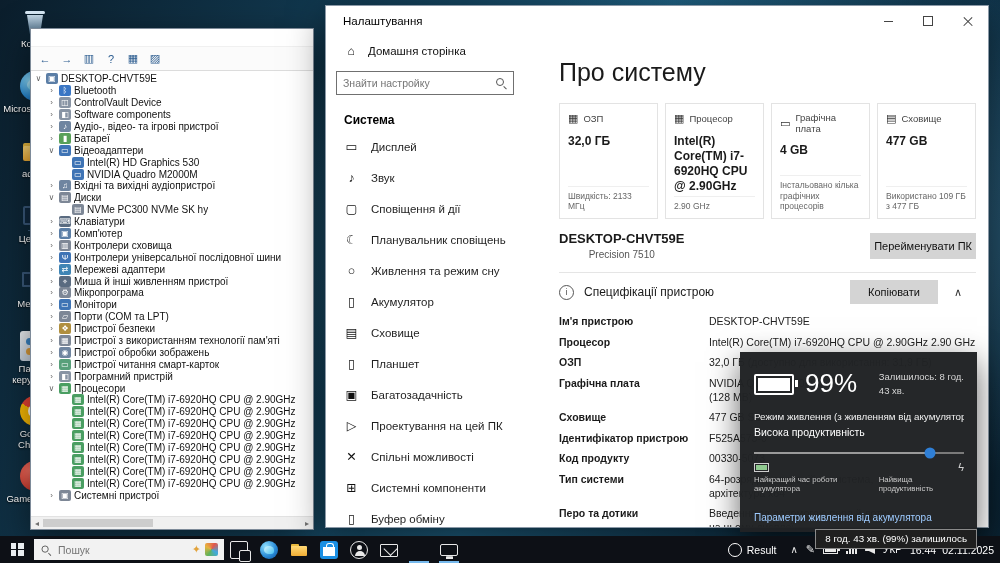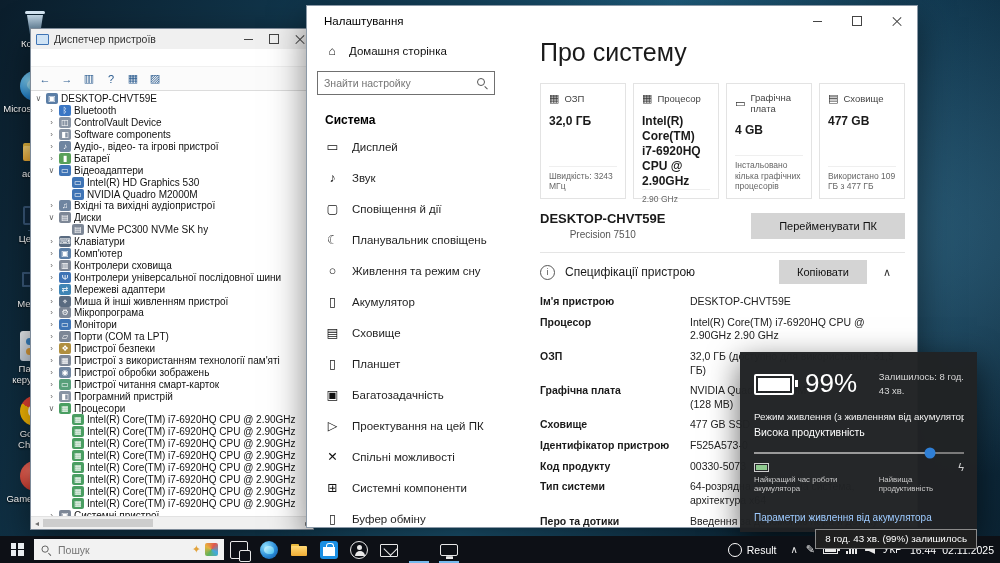--- a/index.html
+++ b/index.html
@@ -52,49 +52,49 @@
   .dm-tree{flex:1;overflow:hidden;padding-top:2px;}
   .tree-row{display:flex;align-items:center;height:11.9px;gap:3px;white-space:nowrap;}
   .expander{width:9px;text-align:center;font-size:8px;color:#666;flex-shrink:0;}
   .ticon{flex-shrink:0;}
   .ticon.chip{width:12px;height:11px;border-radius:2px;color:#fff;font-size:8px;line-height:11px;text-align:center;}
   .tlabel{font-size:10px;color:#111;overflow:hidden;}
   .dm-hscroll{height:12px;background:#f0f0f0;display:flex;align-items:center;flex-shrink:0;border-top:1px solid #e2e2e2;}
   .dm-hscroll .arr{width:12px;text-align:center;font-size:8px;color:#707070;}
   .dm-hthumb{height:8px;width:110px;background:#cdcdcd;border-radius:0;}
   
-  #settings-window{left:306px;top:5px;width:612px;height:523px;z-index:20;border:1px solid #8b99a7;}
+  #settings-window{left:325px;top:5px;width:664px;height:523px;z-index:20;border:1px solid #8b99a7;}
   .st-titlebar{height:30px;display:flex;align-items:flex-start;}
   .st-title{font-size:11.5px;color:#000;margin:9px 0 0 17px;}
   .st-cap{width:40px;height:30px;}
   #st-nav{position:absolute;left:0;top:30px;bottom:0;width:205px;overflow:hidden;}
   .st-home{display:flex;align-items:center;gap:10px;padding:8px 0 0 18px;font-size:11.5px;color:#111;}
   .st-home .hicon{font-size:12px;width:14px;text-align:center;}
   .st-search{margin:13px 17px 0 10px;height:24px;border:1px solid #707070;display:flex;align-items:center;box-sizing:border-box;background:#fff;}
   .st-search input{flex:1;border:none;outline:none;font-size:10.5px;padding:0 6px;font-family:inherit;color:#333;background:transparent;}
   .mag{position:relative;width:12px;height:12px;margin-right:6px;flex-shrink:0;}
   .mag::before{content:"";position:absolute;left:1px;top:1px;width:6px;height:6px;border:1.4px solid #555;border-radius:50%;}
   .mag::after{content:"";position:absolute;left:8.5px;top:8.5px;width:4px;height:1.4px;background:#555;transform:rotate(45deg);transform-origin:0 0;}
   .st-section{font-size:12px;font-weight:bold;color:#000;margin:18px 0 4px 18px;}
   .st-nav-list{display:flex;flex-direction:column;}
   .st-nav-item{height:31px;display:flex;align-items:center;gap:12px;padding-left:18px;font-size:11.5px;color:#1f1f1f;}
   .nav-ic{width:15px;text-align:center;font-size:12.5px;color:#111;}
   #st-main{position:absolute;left:205px;top:30px;right:0;bottom:0;padding:0 12px 0 28px;overflow:hidden;}
-  .st-h1{font-size:25px;font-weight:400;color:#1a1a1a;margin:2px 0 0;}
+  .st-h1{font-size:25px;font-weight:400;color:#1a1a1a;margin:22px 0 0;}
   .cards{display:flex;gap:7px;margin-top:16px;}
   .card{width:102px;height:116px;border:1px solid #e3e3e3;box-sizing:border-box;padding:8px 8px 6px;display:flex;flex-direction:column;}
   .card-head{display:flex;align-items:center;gap:5px;}
   .card-ic{font-size:11px;color:#333;}
   .card-title{font-size:9.5px;color:#444;}
   .card-value{font-size:12px;font-weight:bold;color:#1a1a1a;margin-top:9px;line-height:1.25;word-wrap:break-word;}
   .card-detail{margin-top:auto;font-size:8.5px;color:#666;line-height:1.25;border-top:1px solid #efefef;padding-top:4px;}
   .dev-row{display:flex;align-items:center;margin-top:12px;}
   .dev-name{font-size:13px;font-weight:bold;color:#1a1a1a;}
   .dev-model{font-size:10px;color:#555;margin-top:3px;text-align:center;}
-  .btn-gray{margin-left:auto;background:#d4d4d4;border:none;padding:7px 28px;font-size:11px;color:#111;font-family:inherit;cursor:pointer;}
+  .btn-gray{margin-left:auto;background:#d4d4d4;border:none;padding:7px 4px;font-size:11px;color:#111;font-family:inherit;cursor:pointer;}
   .st-divider{border-top:1px solid #e5e5e5;margin-top:12px;}
   .spec-header{display:flex;align-items:center;height:38px;}
   .info-ic{width:13px;height:13px;border:1px solid #555;border-radius:50%;font-size:9px;color:#555;display:flex;align-items:center;justify-content:center;margin-right:10px;flex-shrink:0;}
   .spec-title{font-size:12px;color:#1a1a1a;}
   .spec-header .btn-gray{padding:6px 18px;}
   .chev-up{margin:0 14px 0 16px;font-size:11px;color:#333;}
   .spec-rows{display:grid;grid-template-columns:150px 1fr;row-gap:7px;margin-top:4px;font-size:10.5px;color:#222;}
   .spec-label{font-weight:bold;color:#1a1a1a;line-height:1.3;}
   .spec-value{white-space:pre-line;line-height:1.3;max-width:290px;}
   
@@ -205,35 +205,20 @@
       </div>
     </div>
 
   <div id="top-shortcuts">
 
   <div class="dicon-sm"></div>
       <div class="dicon-sm"></div>
     </div>
 
   <div class="window" id="dm-window">
-    <div class="dm-titlebar">
-      <span class="dm-appicon"></span>
-      <span class="dm-title">Диспетчер пристроїв</span>
-      <span class="cap-group">
-        <span class="cap dm-cap">
-            <span class="bar"></span>
-          </span>
-        <span class="cap dm-cap">
-            <span class="box"></span>
-          </span>
-        <span class="cap dm-cap">
-            <span class="x"></span>
-          </span>
-      </span>
-    </div>
     <div class="dm-menubar">
 
     <span class="dm-menu-item"></span>
         <span class="dm-menu-item"></span>
         <span class="dm-menu-item"></span>
         <span class="dm-menu-item"></span>
       </div>
     <div class="dm-toolbar">
 
     <span class="dm-tool">
@@ -532,21 +517,21 @@
       <div class="st-h1">Про систему</div>
 
       <div class="cards">
 
       <div class="card">
             <div class="card-head">
               <span class="card-ic">▦</span>
               <span class="card-title">ОЗП</span>
             </div>
             <div class="card-value">32,0 ГБ</div>
-            <div class="card-detail">Швидкість: 3243 МГц</div>
+            <div class="card-detail">Швидкість: 2133 МГц</div>
           </div>
           <div class="card">
             <div class="card-head">
               <span class="card-ic">▦</span>
               <span class="card-title">Процесор</span>
             </div>
             <div class="card-value">Intel(R) Core(TM) i7-6920HQ CPU @ 2.90GHz</div>
             <div class="card-detail">2.90 GHz</div>
           </div>
           <div class="card">

